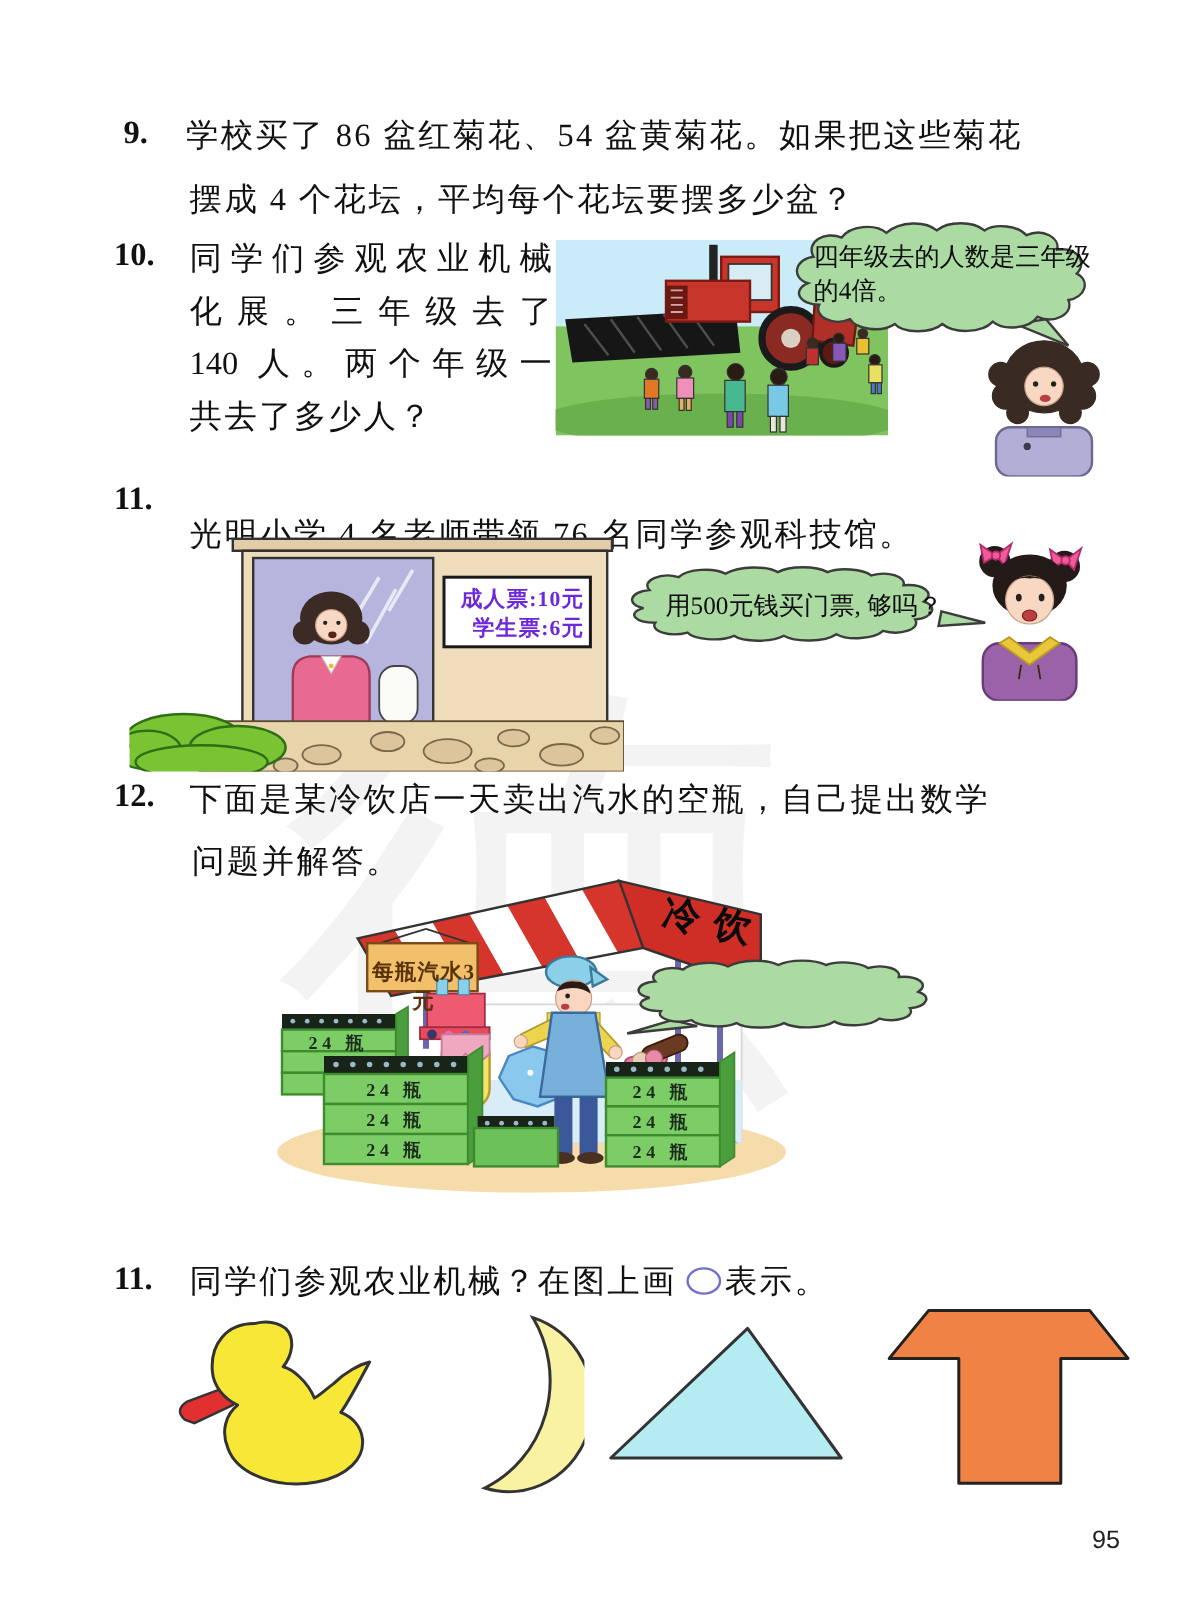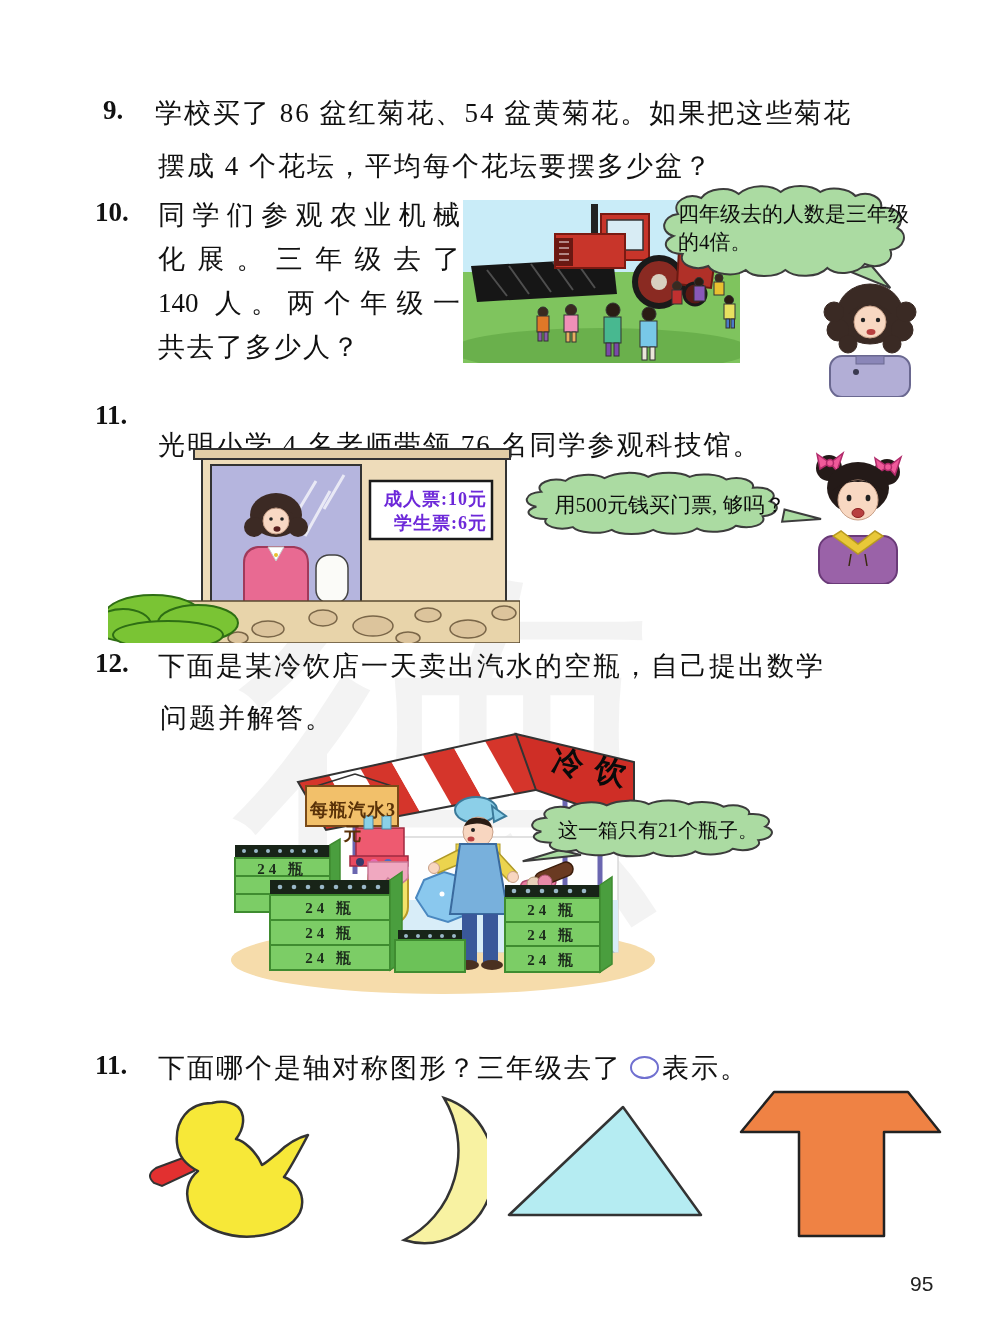--- a/index.html
+++ b/index.html
@@ -355,25 +355,24 @@
 <div class="crate-label" style="left:294px;top:949px;">24 瓶</div>
 <div class="crate-label" style="left:516px;top:901px;">24 瓶</div>
 <div class="crate-label" style="left:516px;top:926px;">24 瓶</div>
 <div class="crate-label" style="left:516px;top:951px;">24 瓶</div>
 
 <div class="bubble" style="left:518px;top:798px;width:280px;height:62px;">
   <svg viewBox="0 0 240 100" preserveAspectRatio="none">
     <polygon points="36,84 4,102 54,92" fill="#abdba2" stroke="#3c3c3c" stroke-width="2" vector-effect="non-scaling-stroke"></polygon>
     <path d="M20,54 C8,50 10,34 24,32 C18,20 32,10 44,16 C50,6 68,4 76,12 C86,2 104,2 112,10 C120,2 138,2 146,10 C154,4 170,6 176,14 C188,8 200,16 198,26 C212,24 220,36 212,46 C222,52 218,66 206,68 C210,80 196,88 184,82 C178,92 160,94 152,86 C144,96 124,96 116,88 C108,96 88,96 82,88 C72,96 54,92 50,84 C38,90 24,82 28,72 C14,72 8,60 20,54 Z" fill="#abdba2" stroke="#3c3c3c" stroke-width="2" vector-effect="non-scaling-stroke"></path>
   </svg>
-  <div class="btxt" style="left:0;top:18px;width:100%;text-align:center;font-size:20px;">这一箱只有21个瓶子。</div>
 </div>
 
 <div class="abs qnum" style="left:95px;top:1050px;">11.</div>
-<div class="abs qtext" style="left:158px;top:1050px;"><span>下面哪个是轴对称图形？三年级去了</span><span class="circle-mark"></span><span>表示。</span></div>
+<div class="abs qtext" style="left:158px;top:1050px;"><span>同学们参观农业机械？在图上画</span><span class="circle-mark"></span><span>表示。</span></div>
 
 <svg class="abs" style="left:140px;top:1097px;" width="195" height="150" viewBox="0 0 195 150">
   <path d="M14,86 Q5,78 16,71 L48,59 Q59,63 54,74 L22,89 Z" fill="#e23030" stroke="#333" stroke-width="2"></path>
   <path d="M72,6 C48,6 35,24 37,46 C38,58 46,68 58,74 C48,82 44,96 50,110 C58,132 92,144 124,138 C150,133 164,118 162,102 C161,92 154,84 144,80 C150,72 159,55 168,38 C160,40 148,46 138,56 C130,62 126,66 122,68 C116,54 104,44 96,42 C104,32 106,18 98,10 C90,4 80,4 72,6 Z" fill="#f7e838" stroke="#333" stroke-width="2.5" stroke-linejoin="round"></path>
 </svg>
 
 <svg class="abs" style="left:352px;top:1090px;" width="135" height="158" viewBox="0 0 135 158">
   <path d="M92,8 A70,74 0 1 1 52,150 A95,99 0 0 0 92,8 Z" fill="#f8f2a2" stroke="#333" stroke-width="2.5"></path>
 </svg>
 

